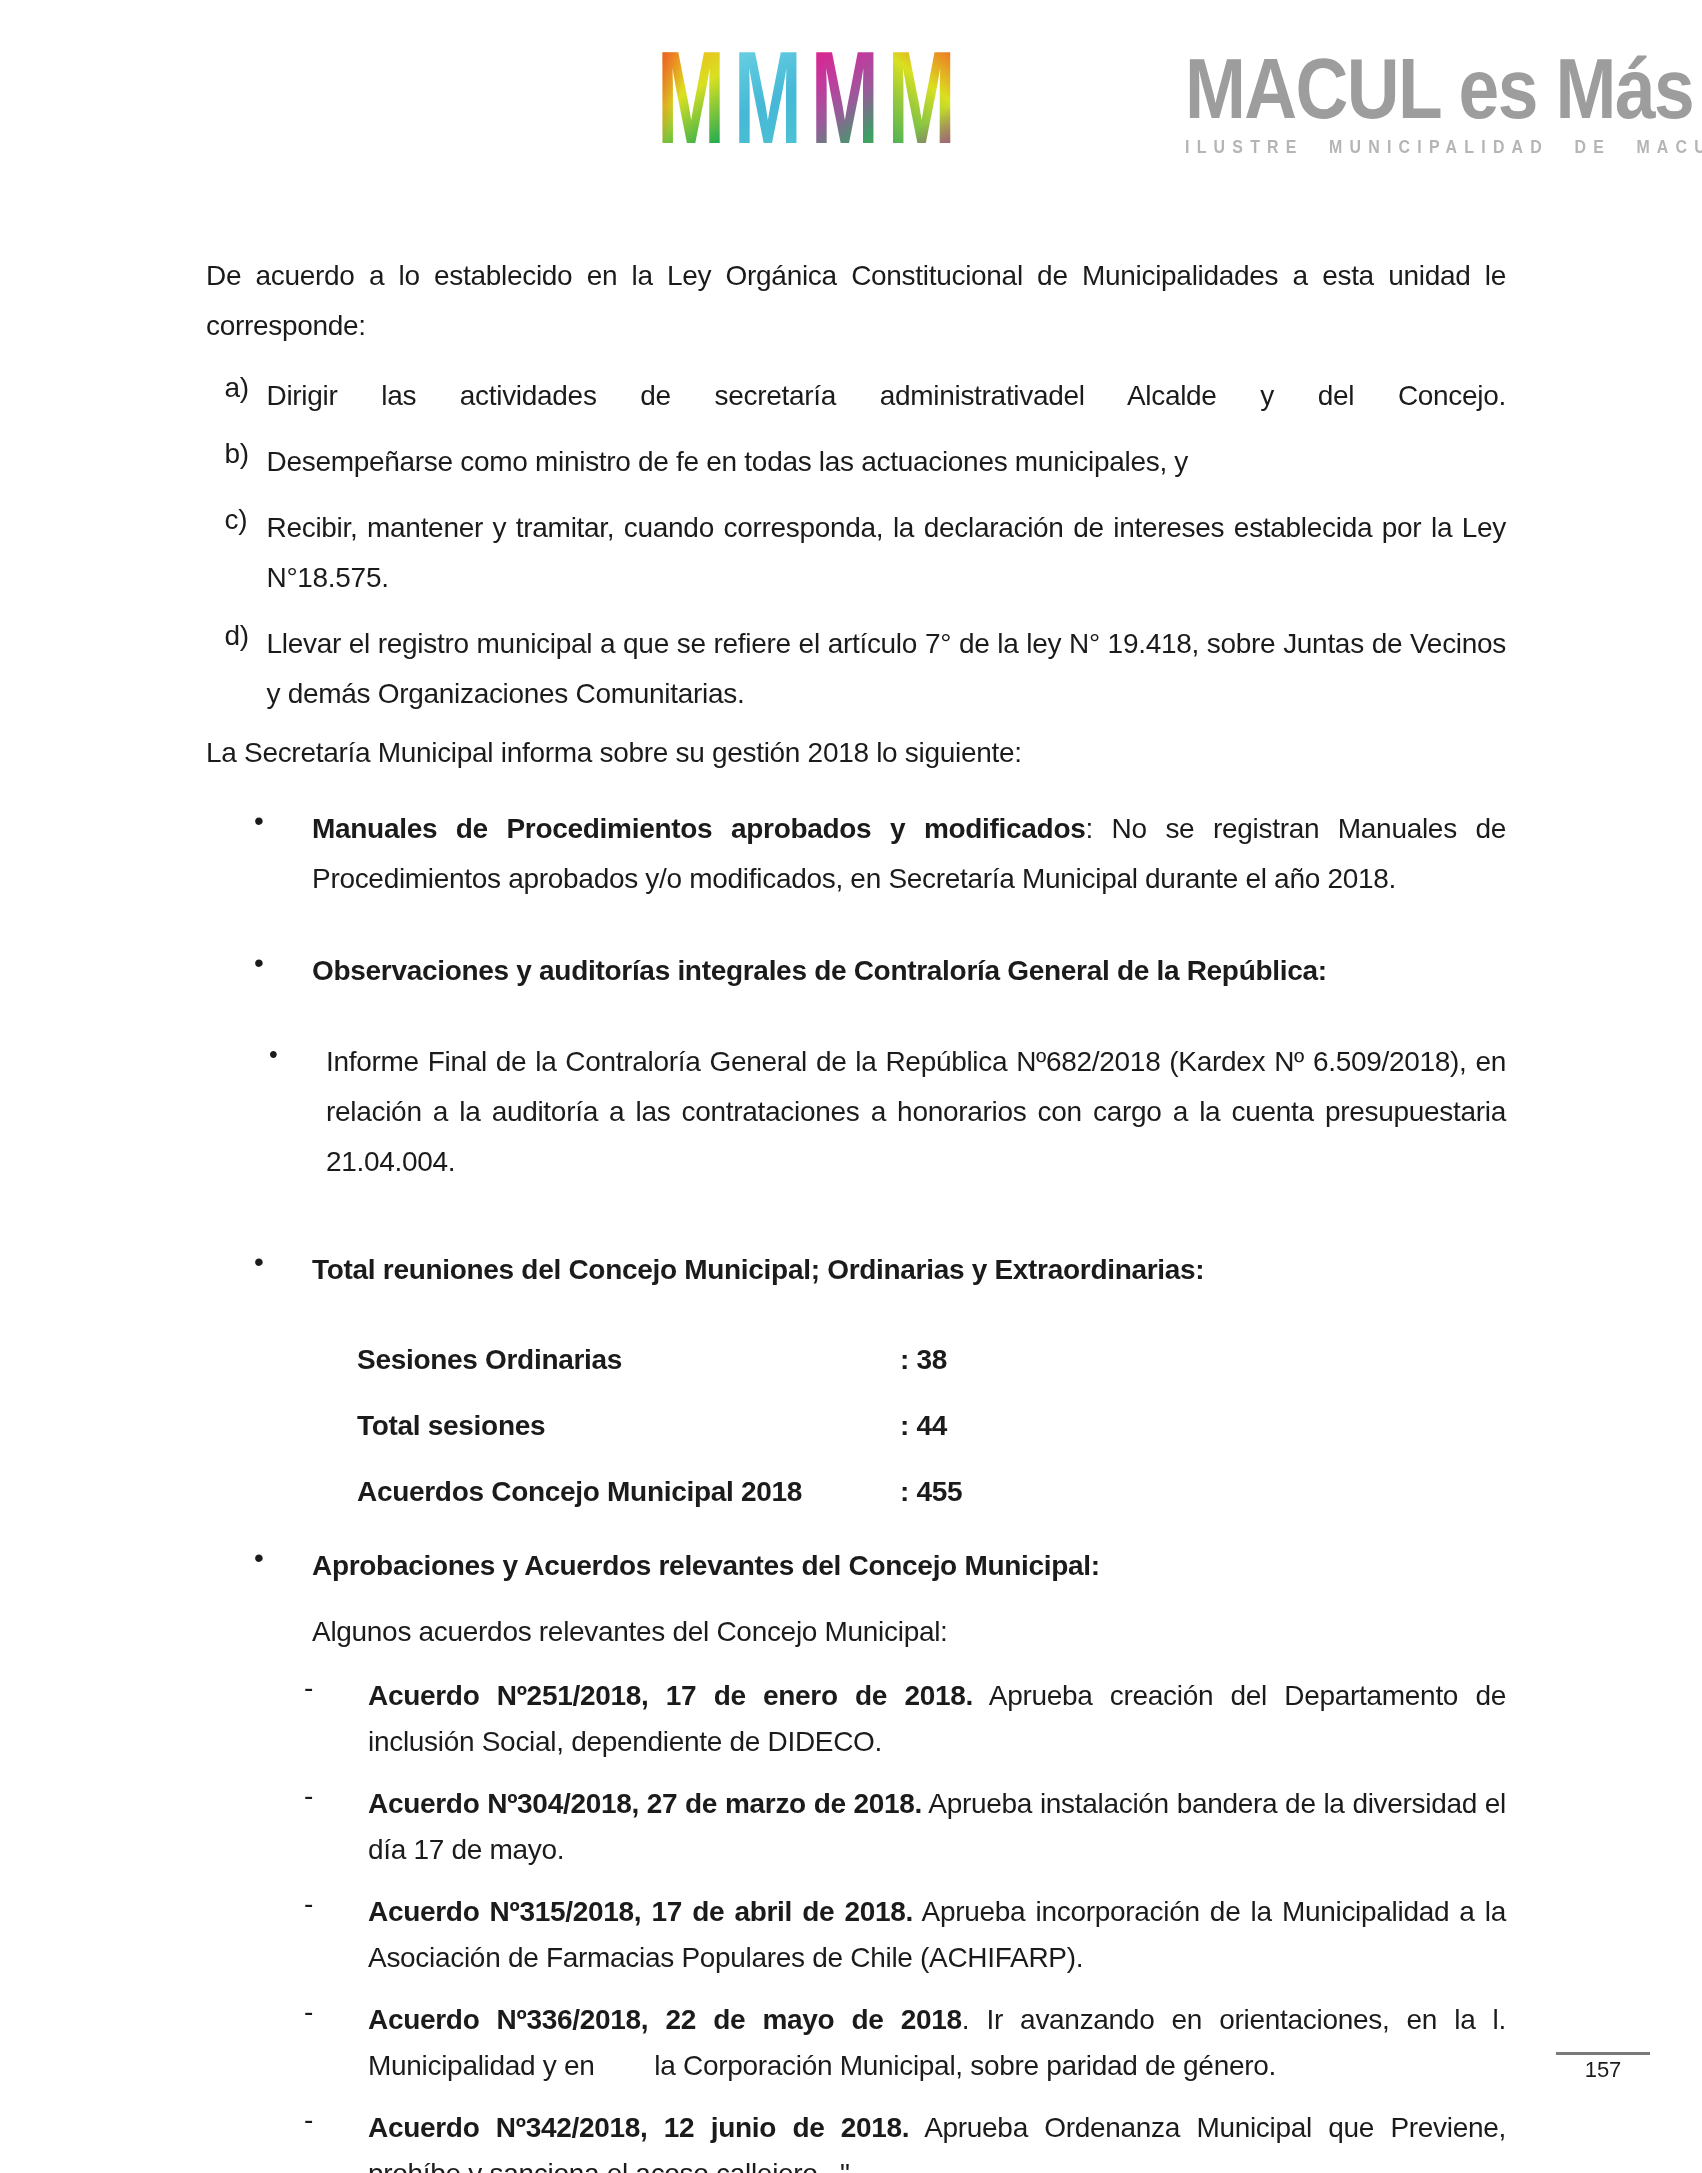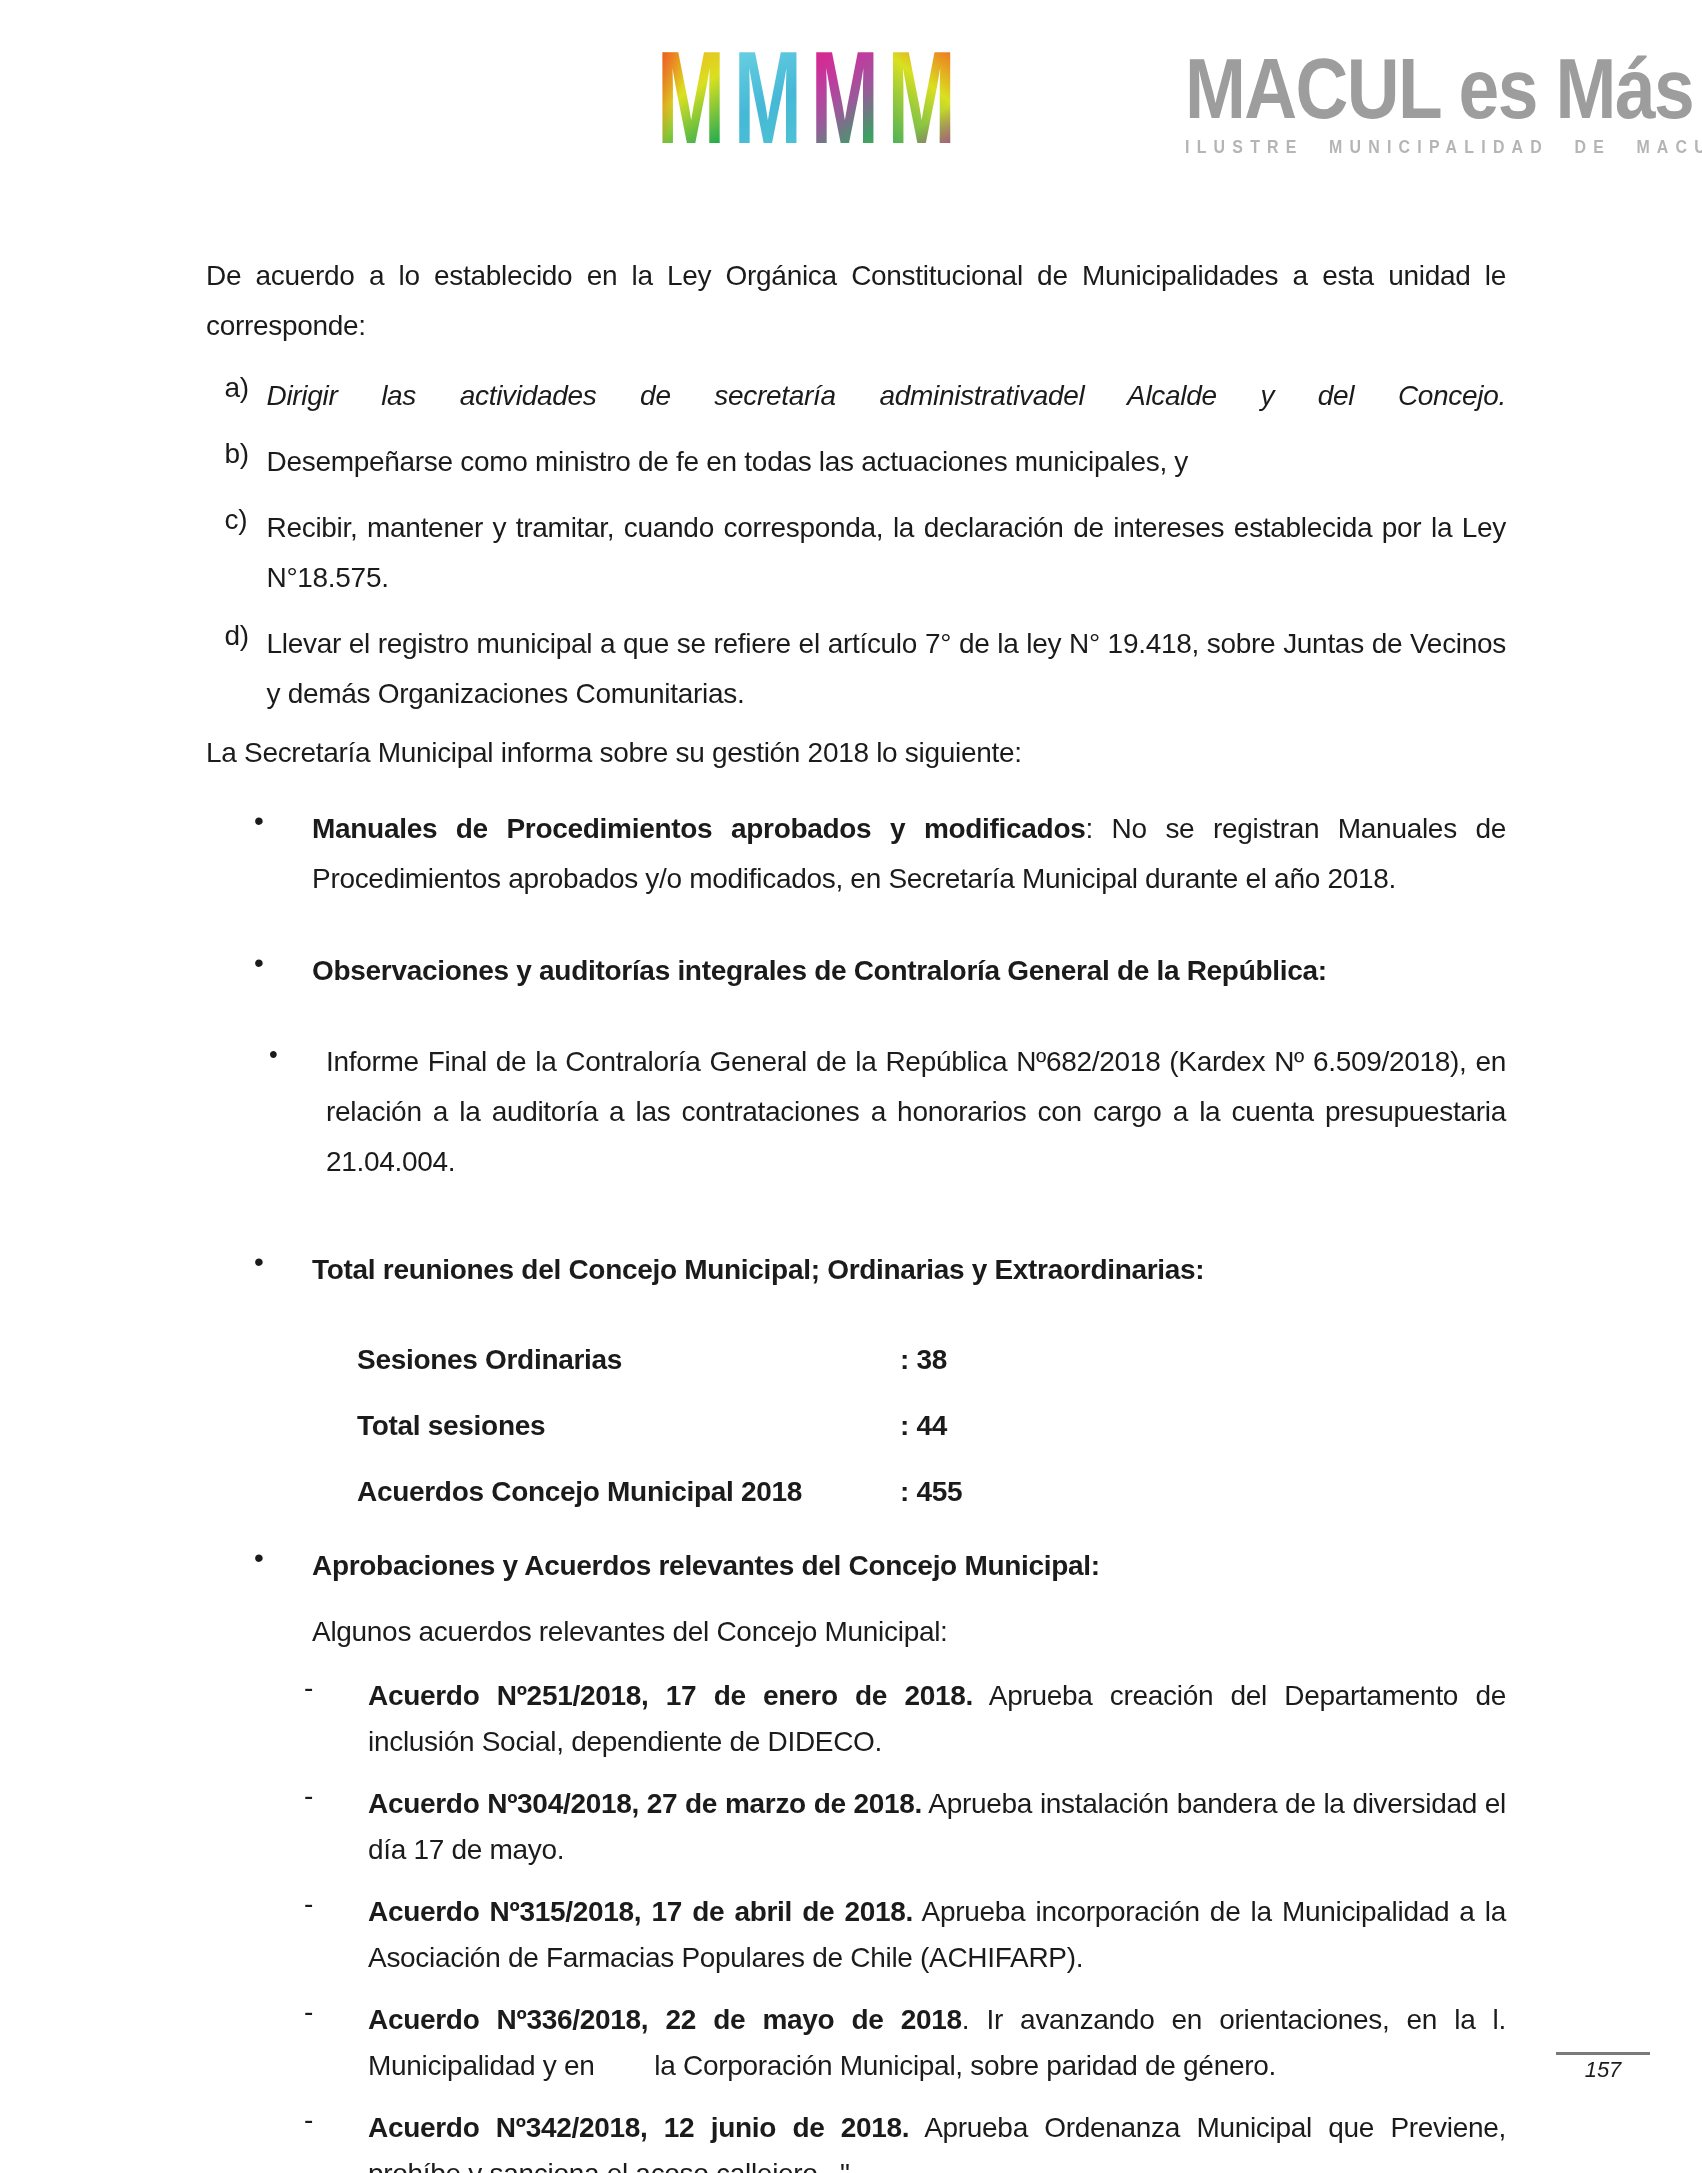--- a/index.html
+++ b/index.html
@@ -40,21 +40,21 @@
     color:#b5b5b5; white-space:nowrap; font-weight:bold;
   }
 
   
   .content { margin-left:198px; width:1316px; font-size:28px; line-height:50px; letter-spacing:-0.3px; }
   .intro { margin-top:81px; text-align:justify; }
   .abc { margin-top:11.5px; }
   .abc-item { display:flex; padding-left:26.5px; }
   .abc-label { flex:0 0 34px; }
   .abc-text { flex:1; text-align:justify; }
-  .abc-text.spread { text-align-last:justify;font-style:italic; }
+  .abc-text.spread { text-align-last:justify; }
   .lead-in { margin-top:1.8px; }
 
   .bullet-item { display:flex; }
   .bullet-item > .marker { flex:0 0 50px; margin-left:56px; }
   .btext { flex:1; text-align:justify; }
   .b-manuales { margin-top:17.6px; }
   .b-observaciones { margin-top:26.5px; }
   .b-informe { margin-top:25px; }
   .b-informe > .marker { flex:0 0 49px; margin-left:71px; font-size:25px; }
   .b-total { margin-top:42px; }
@@ -65,21 +65,21 @@
   .session-row { display:flex; padding-left:159px; margin-bottom:16px;font-weight:bold; }
   .s-label { flex:0 0 543px; }
 
   .acuerdos { line-height:46px; }
   .acuerdo { display:flex; }
   .acuerdo > .dash { flex:0 0 56px; margin-left:106px; }
   .a-text { flex:1; text-align:justify; }
   .keep-spaces { white-space:pre-wrap; }
 
   
-  .footer { position:absolute; top:2052px; right:53px; width:94px;font-style:italic; }
+  .footer { position:absolute; top:2052px; right:53px; width:94px; }
   .footer-line { border-top:3.5px solid #7a7a7a; }
   .page-num { text-align:center; font-size:22px; line-height:26.5px; margin-top:1.8px; color:#1b1b1b; }
 </style>
 </head>
 <body>
 
 <div class="logo-row">
   <div class="mmmm">
     <span class="m m1">M</span>
     <span class="m m2">M</span>

